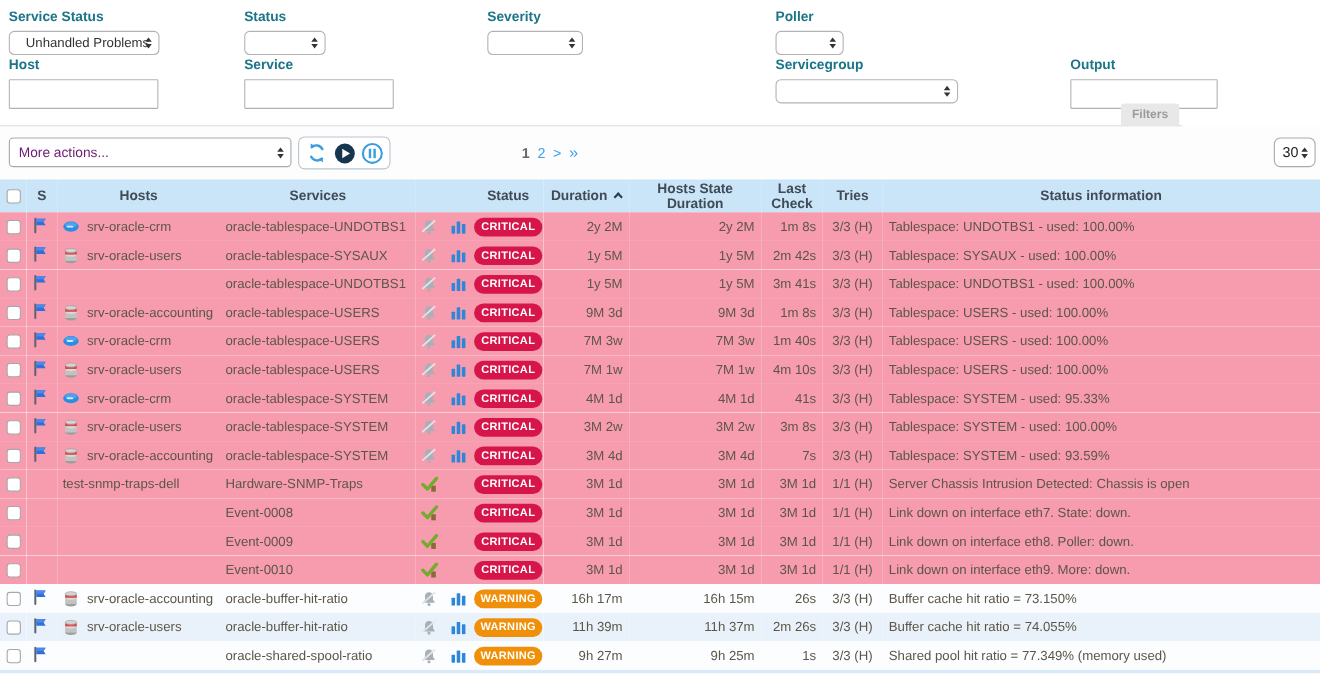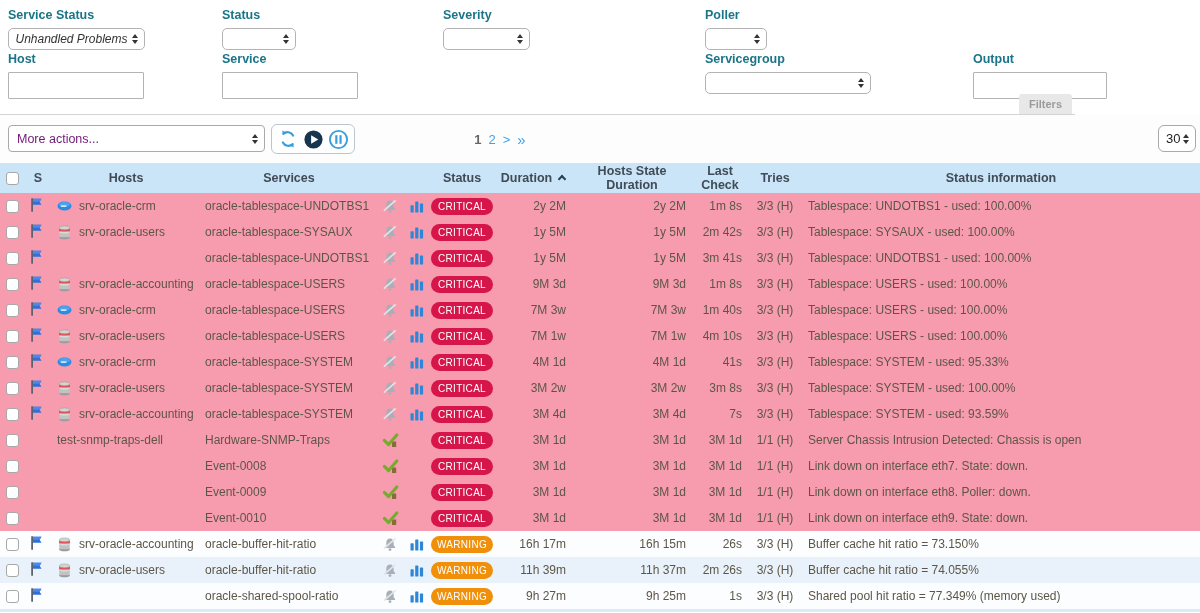--- a/index.html
+++ b/index.html
@@ -7,21 +7,21 @@
               font-family:"Liberation Sans", sans-serif; }
 
   
   .filter-panel { position:relative; width:1075px; height:115px; background:#fff;
                   border-bottom:1px solid #d4d4d4; }
   .f-field { position:absolute; }
   .f-label { font-size:12.5px; font-weight:bold; color:#1b7588; margin-bottom:6px; }
   .sel { position:relative; display:flex; align-items:center; justify-content:center;
          height:22px; background:#fff; border:1px solid #b3b3b3; border-radius:5px;
          font-size:12px; color:#333; cursor:default; }
-  .sel .sel-val { padding:0 18px 0 8px; white-space:nowrap;font-style:italic; }
+  .sel .sel-val { padding:0 18px 0 24px; white-space:nowrap; }
   .stepper { position:absolute; right:6px; top:50%; transform:translateY(-50%);
              display:flex; flex-direction:column; align-items:center; gap:2px; }
   .stepper i { display:block; width:0; height:0;
                border-left:3.5px solid transparent; border-right:3.5px solid transparent; }
   .stepper i.up { border-bottom:4.5px solid #333; }
   .stepper i.dn { border-top:4.5px solid #333; }
   .f-input { height:27px; border:1px solid #b3b3b3; background:#fff; border-radius:1px;
              font-size:12px; padding:0 6px; font-family:"Liberation Sans",sans-serif; }
   .filters-btn { position:absolute; right:3px; bottom:0; background:#e8e8e8; color:#9b9b9b;
                  font-size:11px; font-weight:bold; padding:4px 10px; border-radius:3px 3px 0 0;
@@ -59,21 +59,21 @@
   tr.warn-b { background:#e9f2fb; }
   .cb { display:inline-block; width:13px; height:13px; background:#fff;
         border:1px solid #a8a8a8; border-radius:3px; vertical-align:middle; cursor:pointer; }
   td.c-check, th.c-check { text-align:center; }
   td.c-flag { text-align:left; padding-left:4px; }
   td.c-host .hostwrap { display:flex; align-items:center; gap:7px; padding-left:5px; }
   td.c-host .htext, td.c-svc { cursor:pointer; }
   td.c-svc { padding-left:5px; }
   td.c-icons .iconwrap { display:flex; align-items:center; gap:12px; padding-left:4px; }
   .badge { display:inline-block; min-width:62px; padding:3px 6px; border-radius:10px;
-           color:#fff; font-size:10px; font-weight:normal; text-align:center;
+           color:#fff; font-size:10px; font-weight:bold; text-align:center;
            letter-spacing:.3px; }
   .b-crit { background:#d6164a; }
   .b-warn { background:#f0900a; }
   td.c-status { text-align:center; }
   td.c-dur, td.c-hsd, td.c-lc { text-align:right; padding-right:6px; }
   td.c-tries { text-align:center; }
   td.c-info { text-align:left; padding-left:6px; }
   .chev { display:inline-block; width:6px; height:6px; border-left:2px solid #2c3e50;
           border-top:2px solid #2c3e50; transform:rotate(45deg); margin-left:7px;
           vertical-align:0px; }
@@ -783,21 +783,21 @@
                 <path d="M2.4 7.4 L6.6 11.6 L14.8 1.9" stroke="#76ab2f" stroke-width="3.1" fill="none" stroke-linecap="round" stroke-linejoin="round"></path>
               </svg>
             </span>
     </span>
         </td>
     <td class="c-status"><span class="badge b-crit">CRITICAL</span></td>
     <td class="c-dur">3M 1d</td>
     <td class="c-hsd">3M 1d</td>
     <td class="c-lc">3M 1d</td>
     <td class="c-tries">1/1 (H)</td>
-    <td class="c-info">Link down on interface eth9. State: down.</td>
+    <td class="c-info">Link down on interface eth9. More: down.</td>
   </tr>
       <tr class="warn-a">
     <td class="c-check"><span class="cb"></span></td>
     <td class="c-flag"><span class="iconbox flagbox">
             <svg width="15" height="16" viewBox="0 0 15 16">
               <rect x="3.2" y="1" width="1.8" height="14" rx="0.9" fill="#5c6370"></rect>
               <path d="M5 1.8 L13.5 1.8 L11.6 4.8 L13.5 7.8 L5 7.8 Z" fill="#2f6fdc"></path>
               <path d="M5 1.8 L13.5 1.8 L11.6 4.8 L5 4.8 Z" fill="#4d87e8"></path>
             </svg>
           </span></td>

